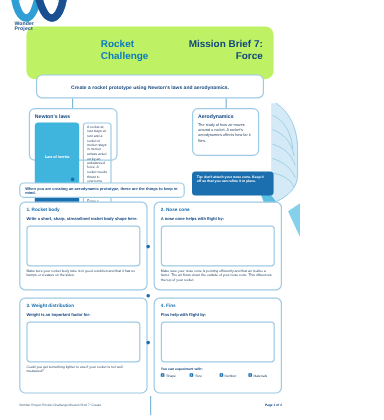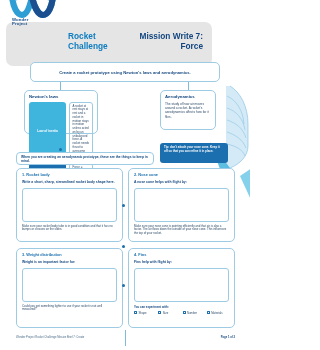--- a/index.html
+++ b/index.html
@@ -9,22 +9,22 @@
     font-family: "Liberation Sans", sans-serif;
     overflow: hidden;
   }
   .page { position: relative; width: 250px; height: 350px; background: #fff; }
 
   
   .rocket-art { position: absolute; right: -4px; top: 84px; width: 58px; height: 126px; z-index: 0; pointer-events: none; }
 
   
   .header {
-    position: absolute; left: 6px; top: 22px; width: 206px; height: 44px;
-    background: #e5e5e5; border-radius: 7px; z-index: 3;
+    position: absolute; left: 22px; top: 22px; width: 206px; height: 44px;
+    background: #bef264; border-radius: 7px; z-index: 3;
   }
   .logo-wrap { position: absolute; left: 8px; top: -11px; width: 50px; height: 46px; }
   .logo-mark { width: 50px; height: 30px; display: block; }
   .logo-words { position: absolute; left: 4px; top: 29px; line-height: 1.02; }
   .logo-words span { display: block; font-size: 4.3px; font-weight: bold; color: #1a4f8a; letter-spacing: .1px; }
   .brand-title {
     position: absolute; left: 62px; top: 10px;
     font-size: 8.3px; font-weight: bold; color: #0d7cc0; line-height: 1.18;
   }
   .brief-title {
@@ -143,21 +143,21 @@
   <div class="dot" style="left:122px; top:245px;"></div>
   <div class="dot" style="left:122px; top:284px;"></div>
   <div class="conn" style="left:125px; top:330px; width:0.7px; height:16px;"></div>
 
   <div class="header">
     <div class="brand-title">
       <div>Rocket</div>
       <div>Challenge</div>
     </div>
     <div class="brief-title">
-      <div>Mission Write 7:</div>
+      <div>Mission Brief 7:</div>
       <div>Force</div>
     </div>
   </div>
 
   <div class="logo-wrap" style="z-index:6;">
     <svg class="logo-mark" viewBox="0 0 50 30">
       <circle cx="8" cy="6" r="5.2" fill="#6fc5e8"></circle>
       <circle cx="24" cy="5" r="4.6" fill="#2e9ed4"></circle>
       <circle cx="41" cy="6" r="5.2" fill="#1b4f8f"></circle>
       <path d="M4 7 C5 18 9 26 14 26 C19 26 22 17 24 8 C26 17 30 26 35 26 C40 26 44 18 45 7" fill="none" stroke="#2e9ed4" stroke-width="6.2" stroke-linecap="round"></path>

